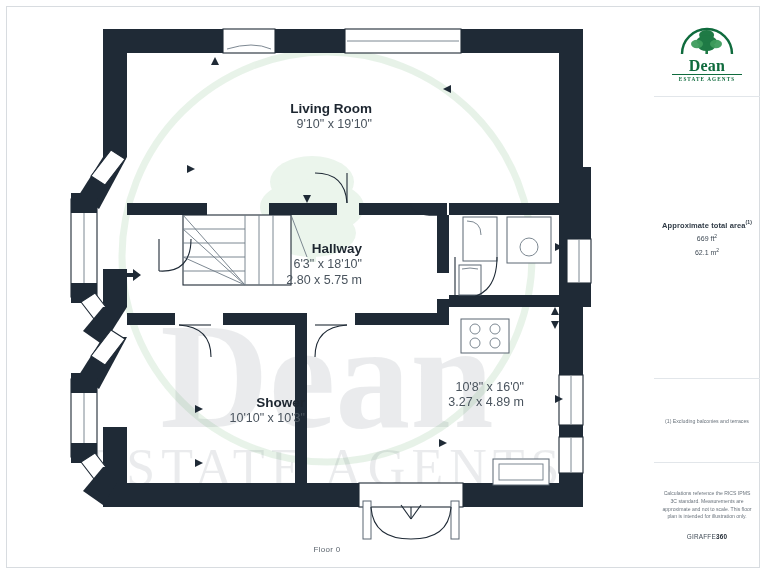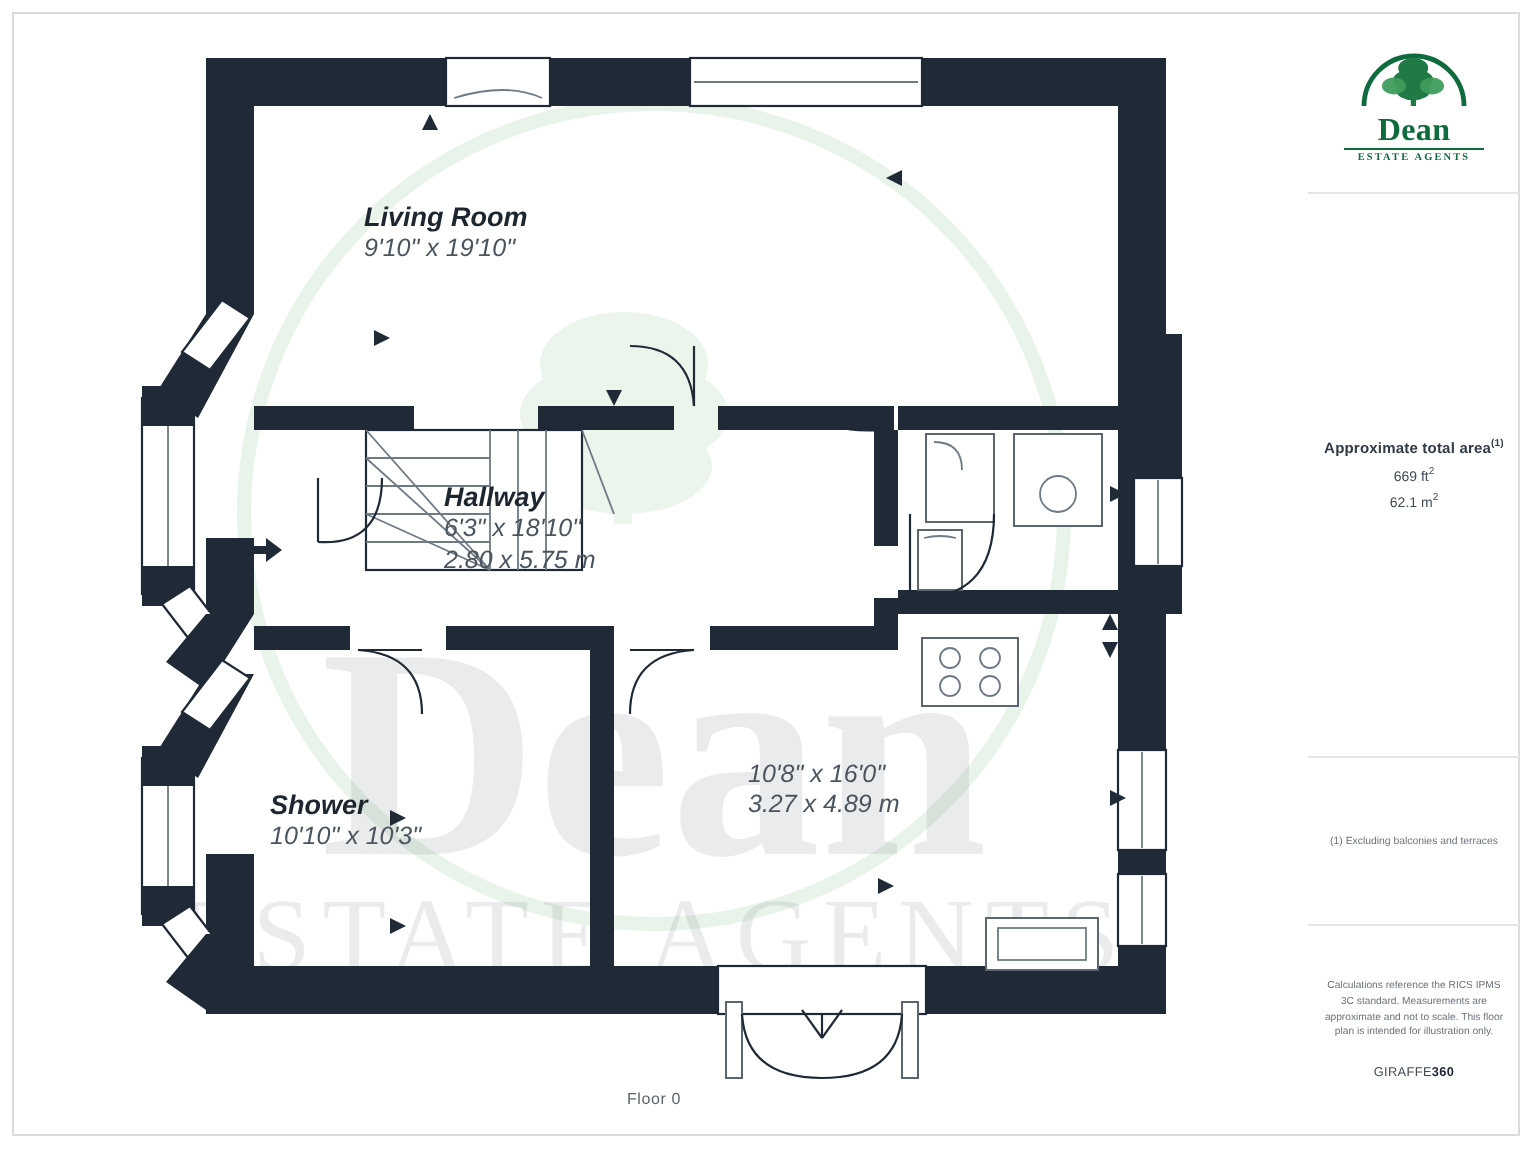--- a/index.html
+++ b/index.html
@@ -10,21 +10,21 @@
   .frame{position:absolute;left:6px;top:6px;width:754px;height:562px;border:1px solid #d8dce0;box-sizing:border-box;background:#fff;}
 
   
   .plan-area{position:absolute;left:7px;top:7px;width:640px;height:560px;}
   .plan-svg{position:absolute;left:0;top:0;}
 
   
   .watermark{position:absolute;left:0;top:0;width:640px;height:560px;pointer-events:none;}
 
   
-  .room{position:absolute;text-align:left;color:#2f3a45;line-height:1.22;font-style:italic;}
+  .room{position:absolute;text-align:right;color:#2f3a45;line-height:1.22;}
   .room .rname{font-size:13.5px;font-weight:bold;color:#1d2630;white-space:nowrap;}
   .room .rdim{font-size:12.5px;color:#4a545e;white-space:nowrap;}
 
   #room-living{left:175px;top:94px;width:190px;}
   #room-hallway{left:215px;top:234px;width:140px;}
   #room-shower{left:450px;top:188px;width:118px;}
   #room-bedroom{left:128px;top:388px;width:170px;}
   #room-kitchen{left:367px;top:373px;width:150px;}
 
   .floor-label{position:absolute;left:275px;top:538px;width:90px;text-align:center;font-size:8px;color:#5d666f;letter-spacing:.3px;}

